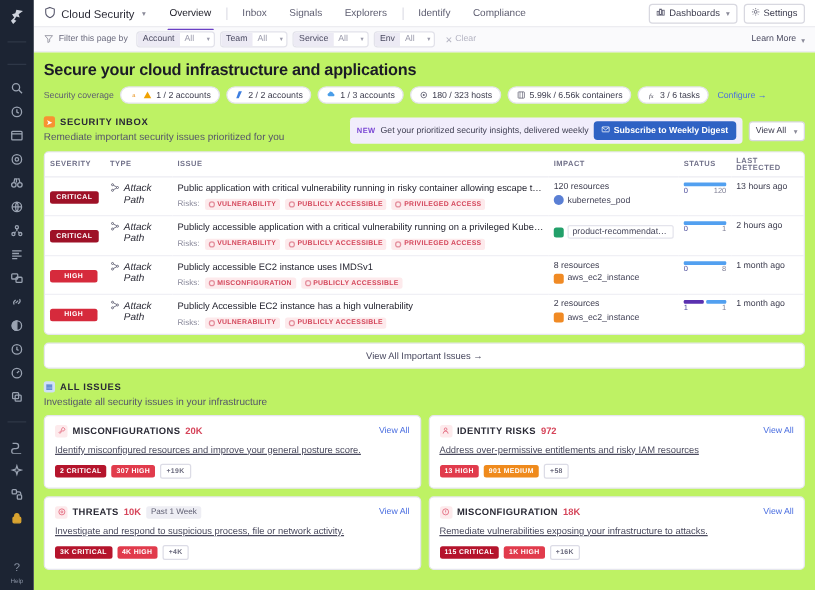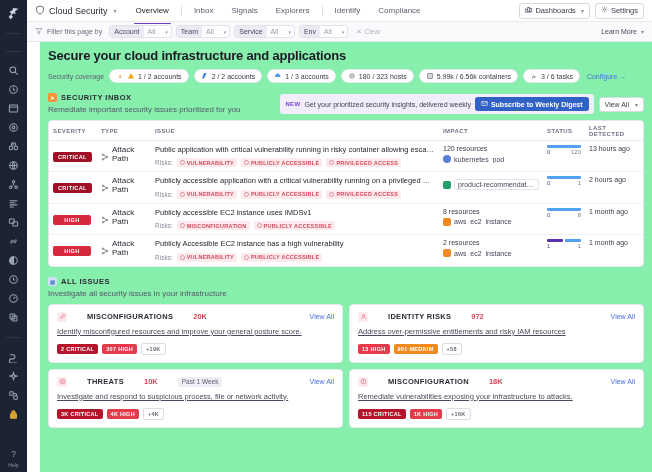--- a/index.html
+++ b/index.html
@@ -78,21 +78,21 @@
   .filterbar .fi { width: 8px; height: 8px; stroke: #8a8a99; fill: none; stroke-width: 1.3; }
   .filter-label { color: #6a6a7d; margin-right: 3px; }
   .fchip { display: flex; align-items: center; border: 1px solid #e2e2ea; border-radius: 3px; overflow: hidden; background:#fff; }
   .fchip .k { background: #eceaf4; color: #4a4a60; padding: 2px 4px; font-size: 7px; }
   .fchip .v { color: #9a9aab; padding: 2px 10px 2px 4px; font-size: 7px; }
   .fchip .a { color: #9a9aab; padding-right: 3px; font-size: 5px; }
   .clearbtn { display: flex; align-items: center; gap: 2px; color: #b4b4c2; font-size: 7px; margin-left: 4px; cursor: pointer; }
   .learnmore { margin-left: auto; font-size: 7px; color: #4a4a60; display: flex; align-items: center; gap: 2px; cursor:pointer; }
 
   
-  .content { flex: 1 1 auto; overflow: hidden; padding: 6px 8px 0 8px; background: #86efac; margin-left: 13px; }
+  .content { flex: 1 1 auto; overflow: hidden; padding: 6px 8px 0 8px; background: #bef264; }
 
   .page-title { font-size: 13px; font-weight: 700; color: #1b1b26; letter-spacing: -0.2px; }
 
   .coverage { display: flex; align-items: center; gap: 5px; margin-top: 6px; flex-wrap: nowrap; }
   .cov-label { font-size: 7px; color: #5d5d70; }
   .cov-chip {
     display: flex; align-items: center; gap: 3px;
     border: 1px solid #e4e4ec; border-radius: 9px; padding: 2px 6px;
     font-size: 7px; color: #3b3b4d; background: #fff; white-space: nowrap; cursor: pointer;
   }
@@ -145,21 +145,21 @@
   .col-impact { width: 104px; } .col-status { width: 42px; } .col-last { width: 58px; }
 
   .badge {
     display: inline-block; border-radius: 2px; color: #fff;
     font-size: 5.5px; font-weight: 700; letter-spacing: .4px;
     padding: 2px 5px; text-align: center;
   }
   .badge.critical { background: #9e1127; min-width: 38px; }
   .badge.high { background: #d62a3c; min-width: 38px; }
 
-  .type-cell { display: flex; align-items: flex-end; gap: 3px; font-size: 8px; color: #2b2b36; }
+  .type-cell { display: flex; align-items: flex-start; gap: 3px; font-size: 8px; color: #2b2b36; font-style: italic; }
   .type-cell svg { width: 8px; height: 8px; stroke: #4a4a60; fill: none; stroke-width: 1.2; }
 
   .issue-title {
     font-size: 7.5px; color: #1f1f2b; line-height: 1.25;
     overflow: hidden; text-overflow: ellipsis; white-space: nowrap;
   }
   .risks { display: flex; align-items: center; gap: 4px; margin-top: 4px; }
   .risks-label { font-size: 6.5px; color: #8a8a9c; }
   .risk-tag {
     display: flex; align-items: center; gap: 2px;
@@ -188,21 +188,21 @@
   .last-detected { font-size: 7px; color: #3b3b4d; white-space: nowrap; }
 
   .viewall-bar {
     margin-top: 6px; border: 1px solid #e6e6ee; border-radius: 4px;
     padding: 5px; text-align: center; font-size: 7.5px; color: #4a4a60;
     background: #fff; cursor: pointer;
   }
 
   .grid2 { display: grid; grid-template-columns: 1fr 1fr; gap: 6px; margin-top: 6px; }
   .icard { border: 1px solid #e6e6ee; border-radius: 4px; padding: 7px 8px; background: #fff; }
-  .icard-head { display: flex; align-items: center; gap: 20px; }
+  .icard-head { display: flex; align-items: center; gap: 4px; }
   .icard-ic { width: 10px; height: 10px; border-radius: 2px; background: #fdeaec; display:flex; align-items:center; justify-content:center; }
   .icard-ic svg { width: 7px; height: 7px; stroke: #e05a72; fill: none; stroke-width: 1.4; }
   .icard-title { font-size: 7.5px; font-weight: 700; color: #2b2b36; letter-spacing: .3px; }
   .icard-count { font-size: 7.5px; font-weight: 700; color: #d6455a; }
   .icard-period { font-size: 6.5px; color: #5d5d70; background: #eeeef4; border-radius: 2px; padding: 1.5px 4px; }
   .icard-viewall { margin-left: auto; font-size: 7px; color: #4a6ee0; cursor: pointer; }
   .icard-desc { font-size: 7.5px; color: #4a4a5e; margin-top: 5px; text-decoration: underline; }
   .icard-tags { display: flex; align-items: center; gap: 4px; margin-top: 7px; }
   .tg { font-size: 5.5px; font-weight: 700; letter-spacing: .3px; color: #fff; border-radius: 2px; padding: 2px 4px; }
   .tg.crit { background: #b5142c; }
@@ -714,20 +714,24 @@
                 </div>
               </td>
               <td>
                 <div class="last-detected">1 month ago</div>
               </td>
             </tr>
           </tbody>
       </table>
     </div>
 
+    <div class="viewall-bar">
+      <span>View All Important Issues</span>
+      <span>→</span>
+    </div>
 
     <div class="sec-head">
       <div class="sec-titlewrap">
         <div class="sec-title">
           <span class="sq blue">▦</span>
           <h2>ALL ISSUES</h2>
         </div>
         <div class="sec-sub">Investigate all security issues in your infrastructure</div>
       </div>
     </div>

